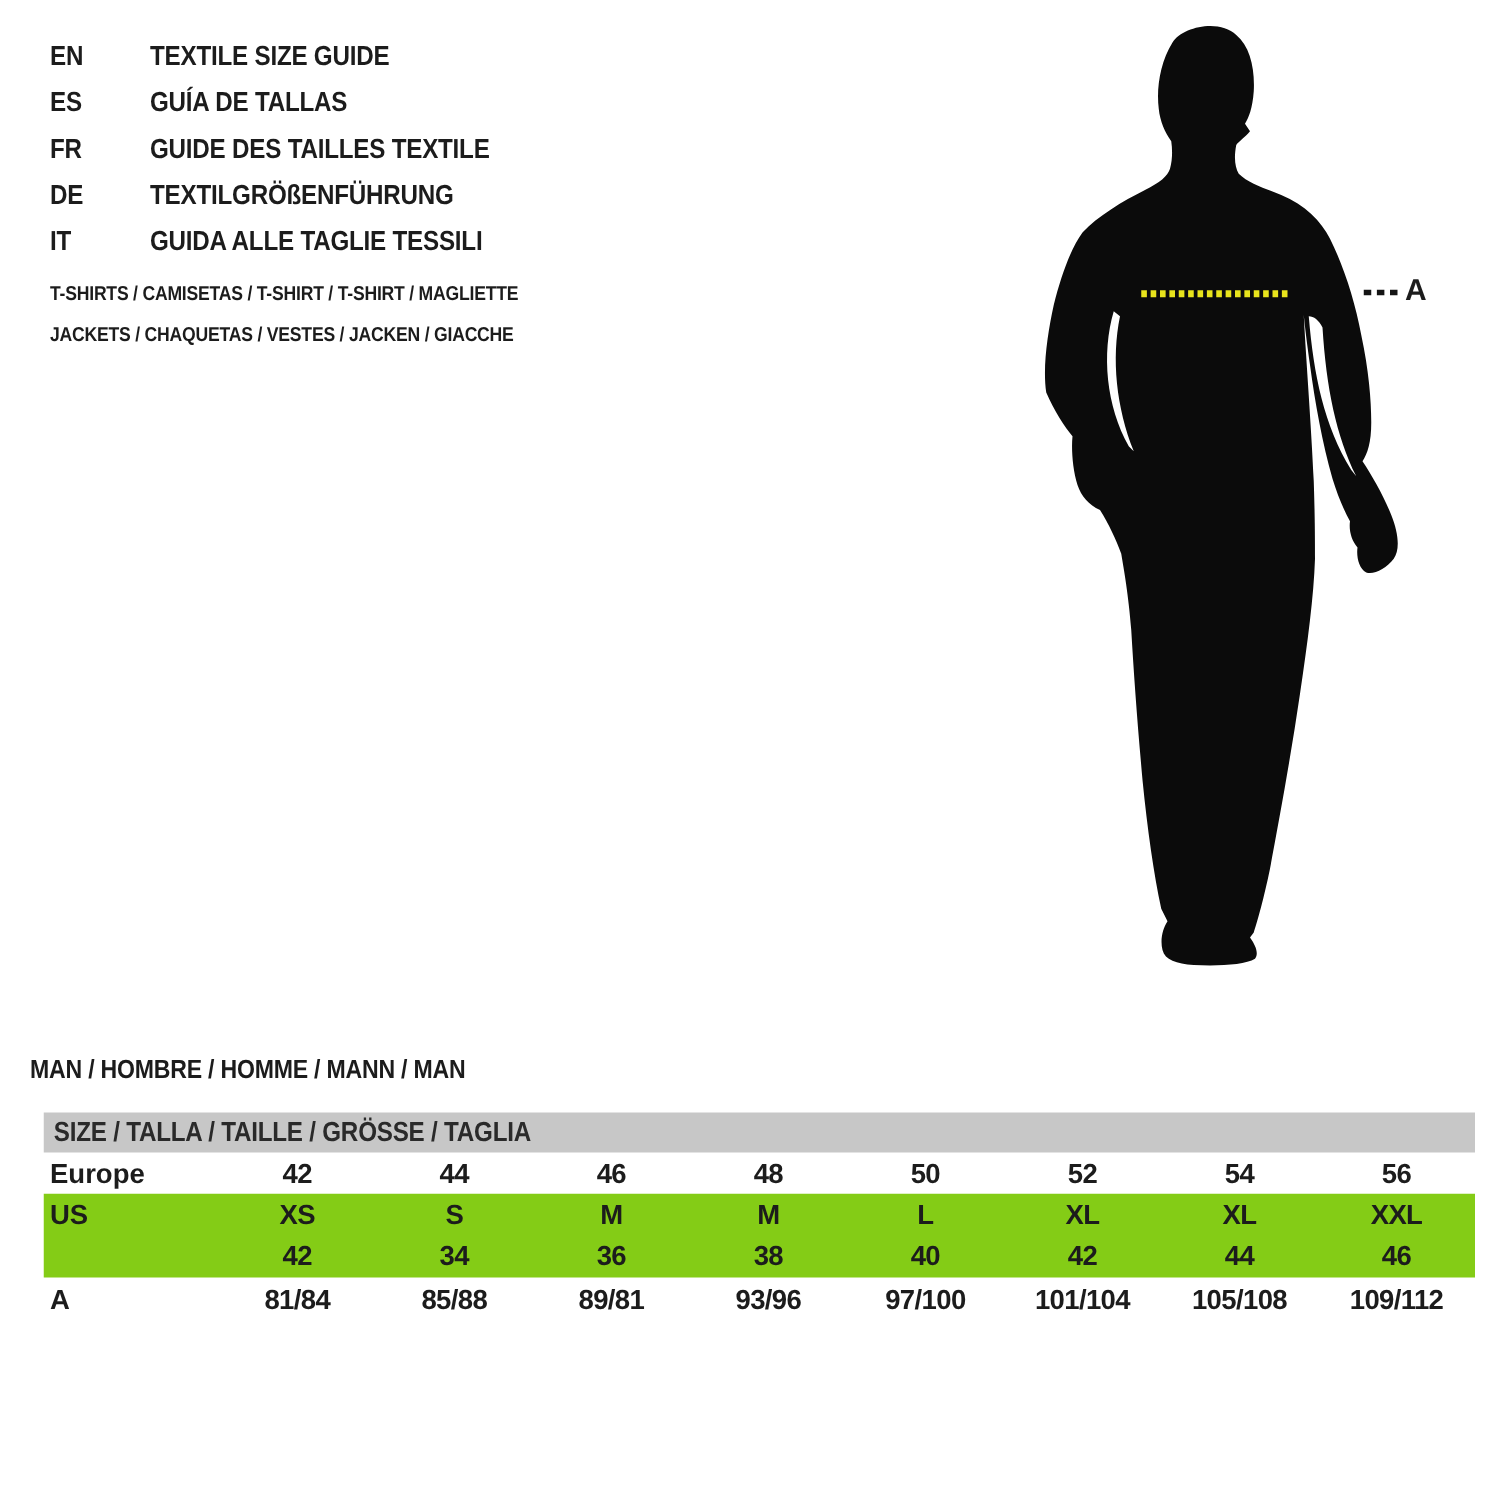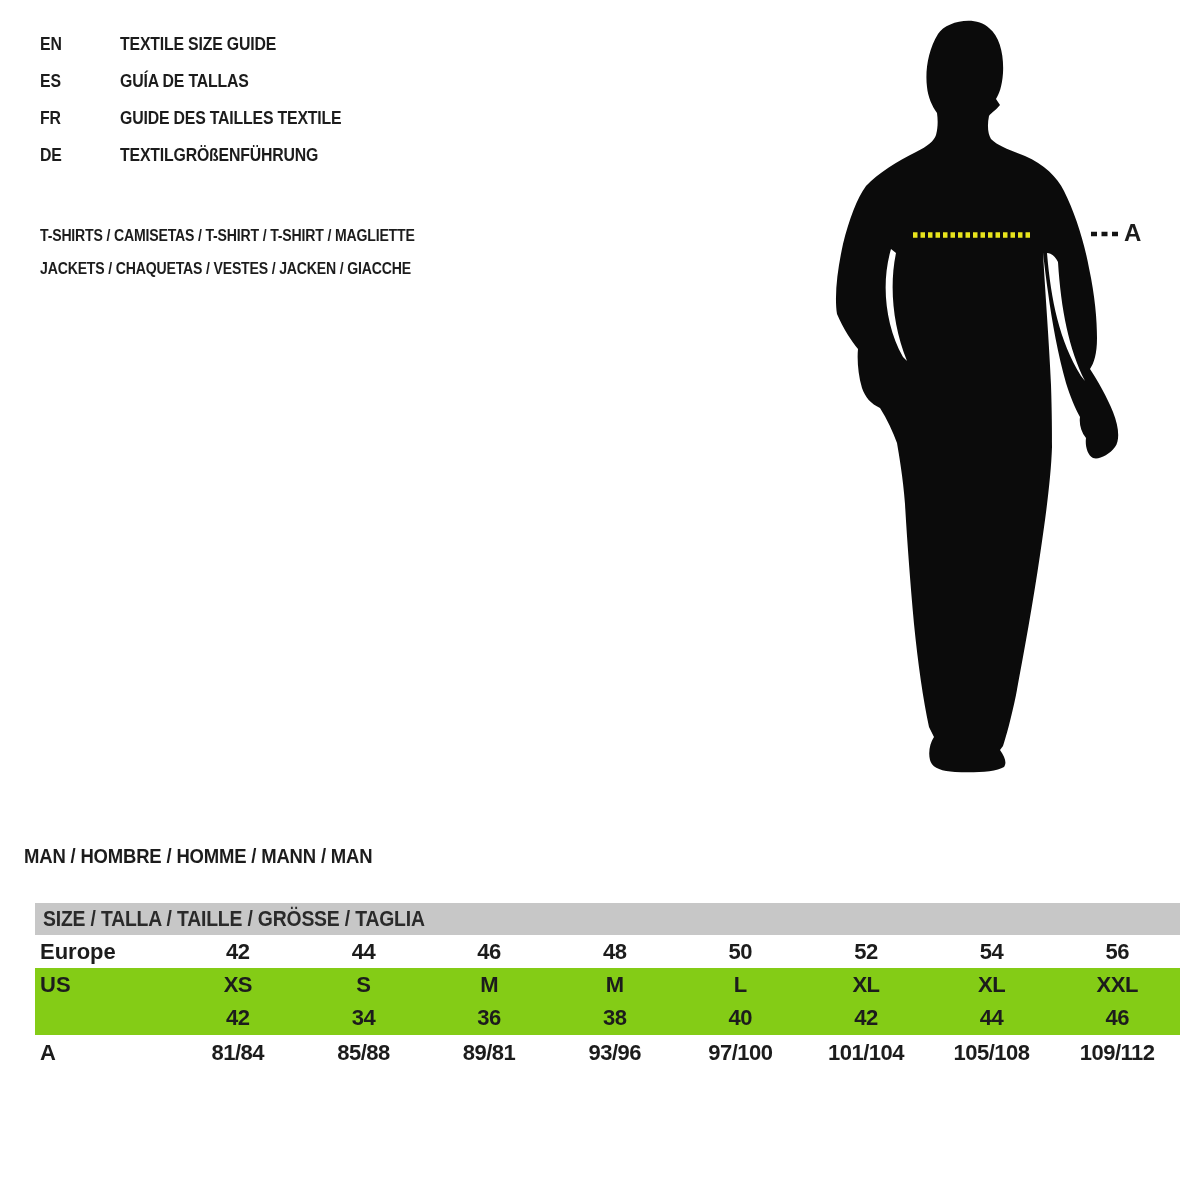--- a/index.html
+++ b/index.html
@@ -6,35 +6,35 @@
   .canvas {
     position:relative; width:1200px; height:1200px; overflow:hidden;
     background:#ffffff; font-family:"Liberation Sans", sans-serif;
     font-weight:bold; color:#1c1c1c;
   }
   .cond { display:inline-block; transform:scaleX(0.88); transform-origin:0 50%;
           letter-spacing:-0.2px; white-space:nowrap; }
 
   
   .lang-list { position:absolute; left:40px; top:26px; }
-  .lang-row  { display:flex; height:37px; align-items:center; font-size:18px; }
+  .lang-row  { display:flex; height:37px; align-items:center; font-size:22px; }
   .lang-code { width:80px; }
 
   
   .categories { position:absolute; left:40px; top:219px; font-size:16px; line-height:33px; }
 
   
   .figure-svg { position:absolute; left:820px; top:10px; }
   .chest-label { position:absolute; left:1124px; top:219px; font-size:24px; }
 
   
   .man-heading { position:absolute; left:24px; top:844px; font-size:21px; }
 
   
-  .size-table  { position:absolute; left:35px; top:890px; width:1145px;margin-top:13px; }
+  .size-table  { position:absolute; left:35px; top:890px; width:1145px; }
   .size-header { height:32px; background:#c7c7c7; display:flex; align-items:center;
                  padding-left:8px; box-sizing:border-box; font-size:22px; color:#2a2a2a; }
   .t-row   { display:grid; grid-template-columns:140px repeat(8, 1fr); align-items:center;
              font-size:22px; }
   .row-europe { height:33px; }
   .row-us     { height:33px; }
   .row-num    { height:34px; }
   .row-a      { height:36px; }
   .t-band  { background:#84cc16; }
   .t-label { text-align:left; padding-left:5px; }
@@ -57,20 +57,24 @@
       <span class="lang-code"><span class="cond">ES</span></span>
       <span class="cond">GUÍA DE TALLAS</span>
     </div>
     <div class="lang-row">
       <span class="lang-code"><span class="cond">FR</span></span>
       <span class="cond">GUIDE DES TAILLES TEXTILE</span>
     </div>
     <div class="lang-row">
       <span class="lang-code"><span class="cond">DE</span></span>
       <span class="cond">TEXTILGRÖßENFÜHRUNG</span>
+    </div>
+    <div class="lang-row">
+      <span class="lang-code"><span class="cond">IT</span></span>
+      <span class="cond">GUIDA ALLE TAGLIE TESSILI</span>
     </div>
   </div>
 
   <div class="categories">
     <div><span class="cond">T-SHIRTS / CAMISETAS / T-SHIRT / T-SHIRT / MAGLIETTE</span></div>
     <div><span class="cond">JACKETS / CHAQUETAS / VESTES / JACKEN / GIACCHE</span></div>
   </div>
 
   <svg class="figure-svg" width="390" height="770" viewBox="820 10 390 770" xmlns="http://www.w3.org/2000/svg">
     <path fill="#0b0b0b" d="

